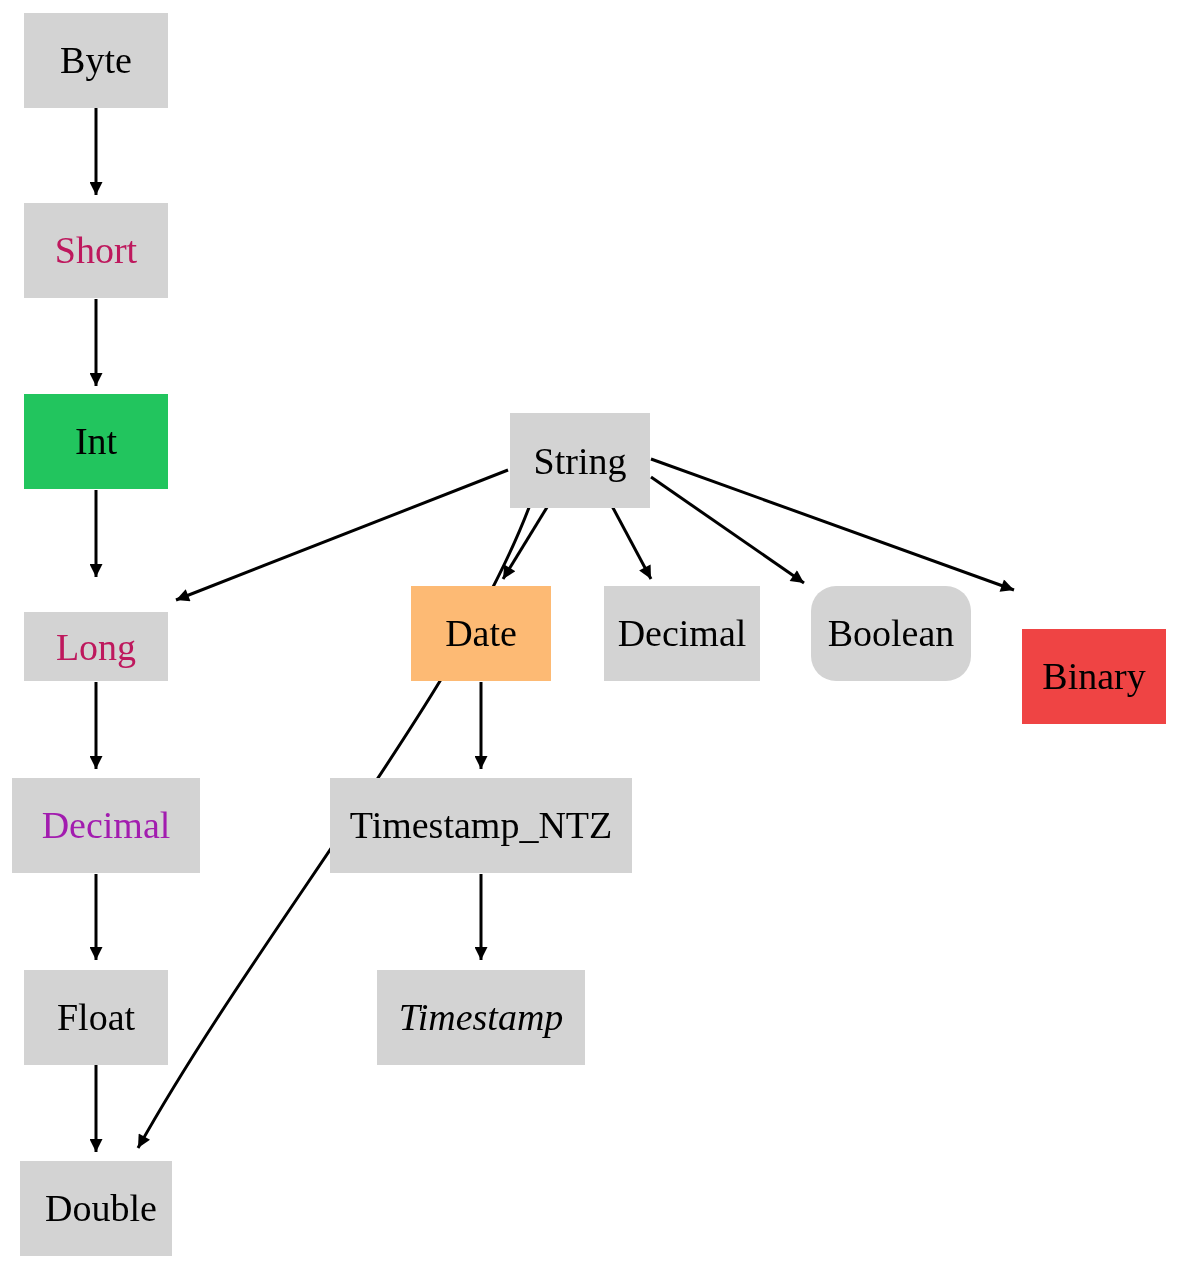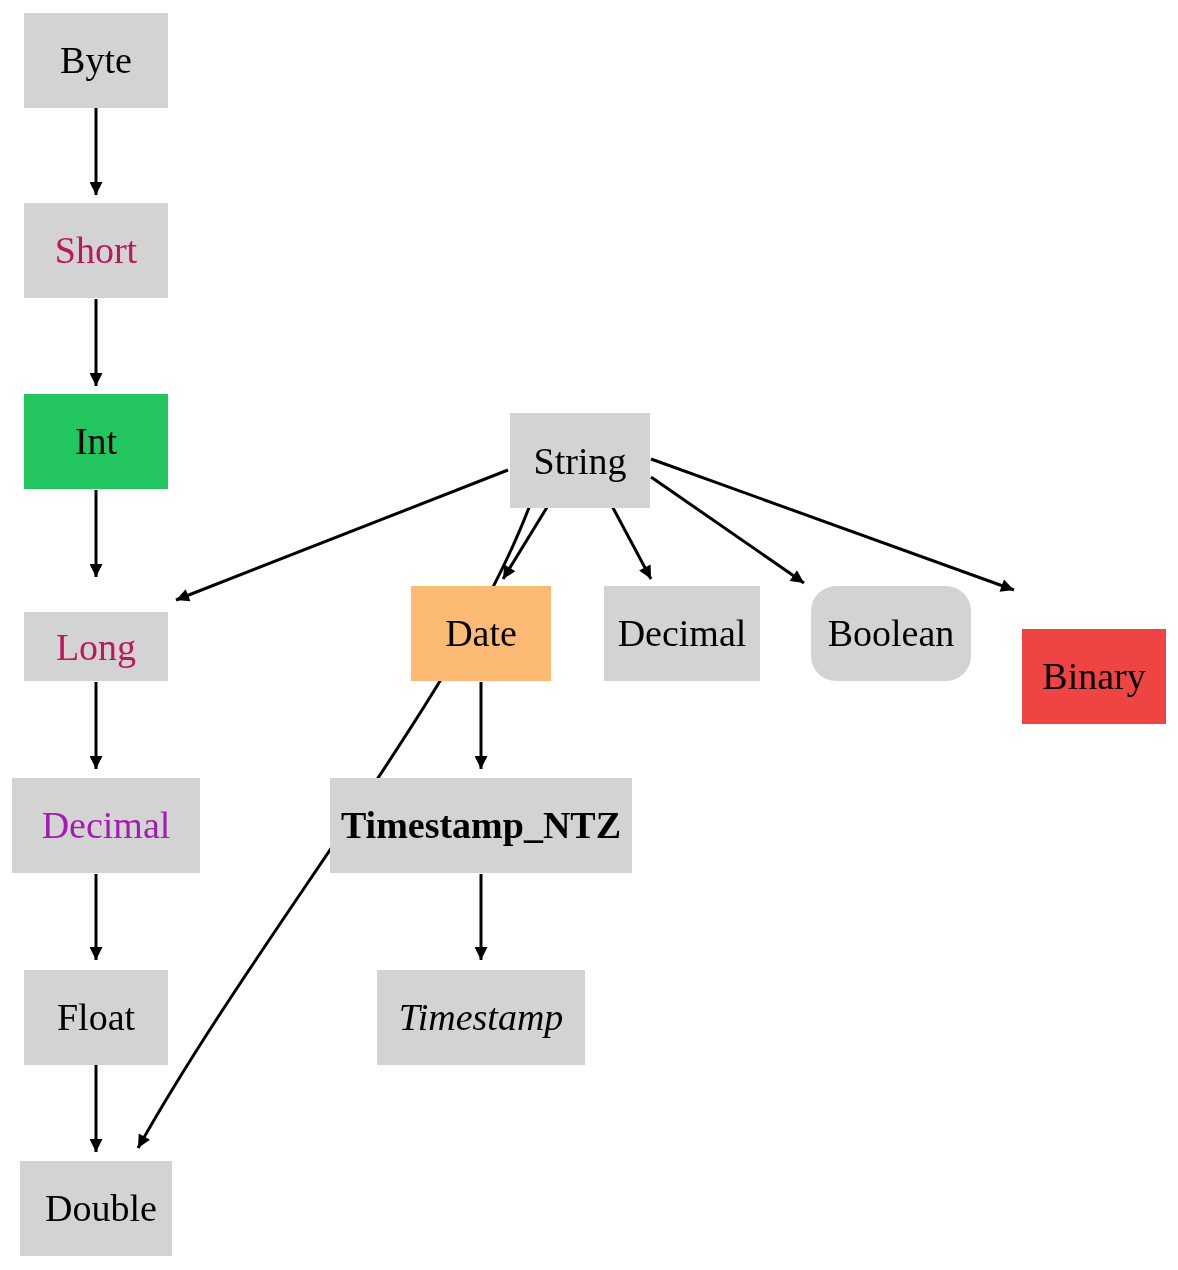--- a/index.html
+++ b/index.html
@@ -69,18 +69,18 @@
       <div class="node" style="left: 24px; top: 12.5px; width: 144px; height: 95px; background: rgb(211, 211, 211); color: rgb(0, 0, 0);">Byte</div>
       <div class="node" style="left: 24px; top: 202.5px; width: 144px; height: 95px; background: rgb(211, 211, 211); color: #be185d;">Short</div>
       <div class="node" style="left: 24px; top: 393.5px; width: 144px; height: 95px; background: #22c55e; color: rgb(0, 0, 0);">Int</div>
       <div class="node" style="left: 510px; top: 413px; width: 140px; height: 95px; background: rgb(211, 211, 211); color: rgb(0, 0, 0);">String</div>
       <div class="node" style="left: 24px; top: 612px; width: 144px; height: 69px; background: rgb(211, 211, 211); color: #be185d;">Long</div>
       <div class="node" style="left: 411px; top: 585.5px; width: 140px; height: 95px; background: #fdba74; color: rgb(0, 0, 0);">Date</div>
       <div class="node" style="left: 604px; top: 585.5px; width: 156px; height: 95px; background: rgb(211, 211, 211); color: rgb(0, 0, 0);">Decimal</div>
       <div class="node" style="left: 811px; top: 585.5px; width: 160px; height: 95px; background: rgb(211, 211, 211); color: rgb(0, 0, 0); border-radius: 25px;">Boolean</div>
       <div class="node" style="left: 1022px; top: 585.5px; width: 144px; height: 95px; background: #ef4444; color: rgb(0, 0, 0); margin-top: 43px;">Binary</div>
       <div class="node" style="left: 12px; top: 777.5px; width: 188px; height: 95px; background: rgb(211, 211, 211); color: #a21caf; font-family: Liberation Serif, serif;">Decimal</div>
-      <div class="node" style="left: 330px; top: 777.5px; width: 302px; height: 95px; background: rgb(211, 211, 211); color: rgb(0, 0, 0); font-weight: bold;">Timestamp_NTZ</div>
+      <div class="node" style="left: 330px; top: 777.5px; width: 302px; height: 95px; background: rgb(211, 211, 211); color: rgb(0, 0, 0);">Timestamp_NTZ</div>
       <div class="node" style="left: 24px; top: 969.5px; width: 144px; height: 95px; background: rgb(211, 211, 211); color: rgb(0, 0, 0);">Float</div>
       <div class="node" style="left: 377px; top: 969.5px; width: 208px; height: 95px; background: rgb(211, 211, 211); color: rgb(0, 0, 0); font-style: italic;">Timestamp</div>
       <div class="node" style="left: 20px; top: 1160.5px; width: 152px; height: 95px; background: rgb(211, 211, 211); color: rgb(0, 0, 0); padding-left: 10px;">Double</div>
     </div>
 </div>
 
 </body></html>

